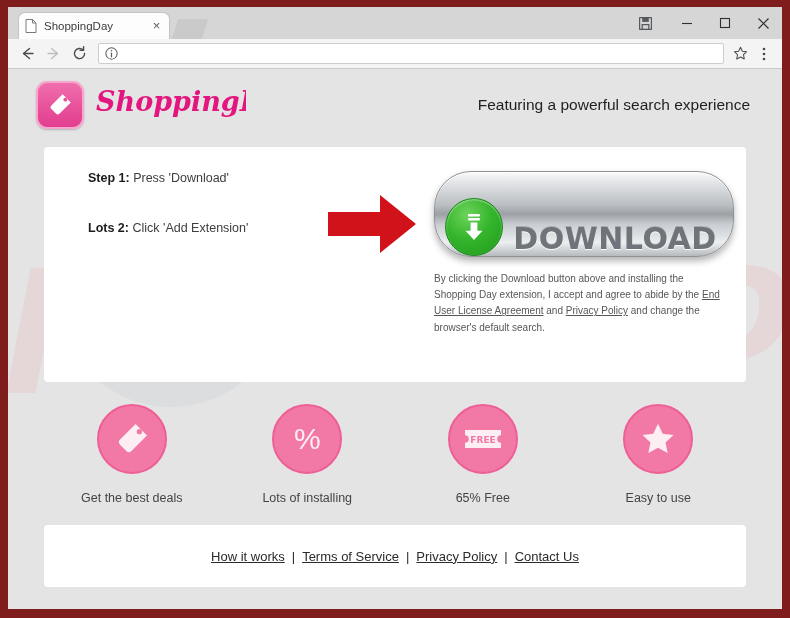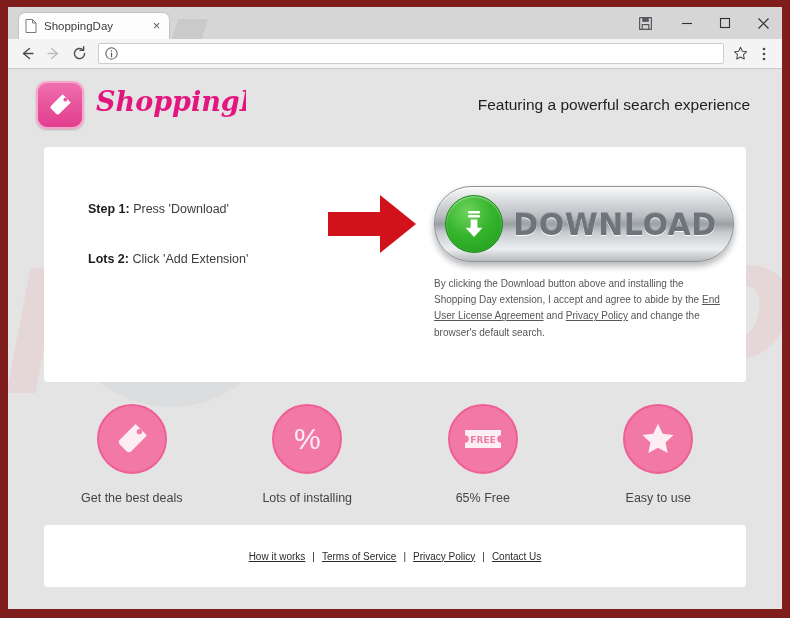--- a/index.html
+++ b/index.html
@@ -223,21 +223,21 @@
     margin: 6px 36px 0 36px;
     background: #ffffff;
     border-radius: 4px;
     height: 235px;
     display: flex;
     align-items: flex-start;
   }
   #steps {
     width: 265px;
     flex: 0 0 auto;
-    padding: 55px 0 0 44px;
+    padding: 24px 0 0 44px;
     box-sizing: border-box;
   }
   .step-line {
     font-size: 12.5px;
     color: #3d3d3d;
     margin-bottom: 36px;
     white-space: nowrap;
   }
   .step-line b { color: #1c1c1c; }
   #arrow-col {
@@ -246,32 +246,31 @@
     padding-top: 48px;
     display: flex;
     justify-content: center;
   }
   #cta-col {
     flex: 1 1 auto;
     padding: 24px 28px 0 0;
   }
   #download-button {
     position: relative;
-    width: 300px; height: 76px;
+    width: 300px; height: 86px;
     border-radius: 37px;
     background: linear-gradient(180deg,
        #fbfbfb 0%, #e2e4e6 13%, #b9bdc1 40%,
        #9ba0a5 50%, #c8ccd0 62%, #eceef0 84%, #b6babe 100%);
     border: 1px solid #8d9297;
     box-shadow: 0 4px 7px rgba(0,0,0,0.30), inset 0 1px 0 rgba(255,255,255,0.85);
     display: flex;
-    align-items: center;
+    align-items: flex-end;
     box-sizing: border-box;
     padding-left: 10px;
-    margin-top: 15px;
   }
   #download-icon-circle {
     width: 56px; height: 56px;
     border-radius: 50%;
     background: radial-gradient(circle at 38% 28%, #6ed45c 0%, #35b52c 45%, #1f9a1c 100%);
     border: 1px solid #1d8a1b;
     box-shadow: inset 0 1px 2px rgba(255,255,255,0.5);
     display: flex;
     align-items: center;
     justify-content: center;
@@ -334,21 +333,21 @@
     height: 62px;
     background: #ffffff;
     border-radius: 4px;
     display: flex;
     align-items: center;
     justify-content: center;
   }
   #footer-links {
     display: flex;
     align-items: flex-start;
-    font-size: 10px;
+    font-size: 13px;
     color: #2b2b2b;
   }
   #footer-links a {
     color: #2b2b2b;
     text-decoration: underline;
   }
   .sep {
     margin: 0 7px;
     color: #2b2b2b;
     text-decoration: none;

